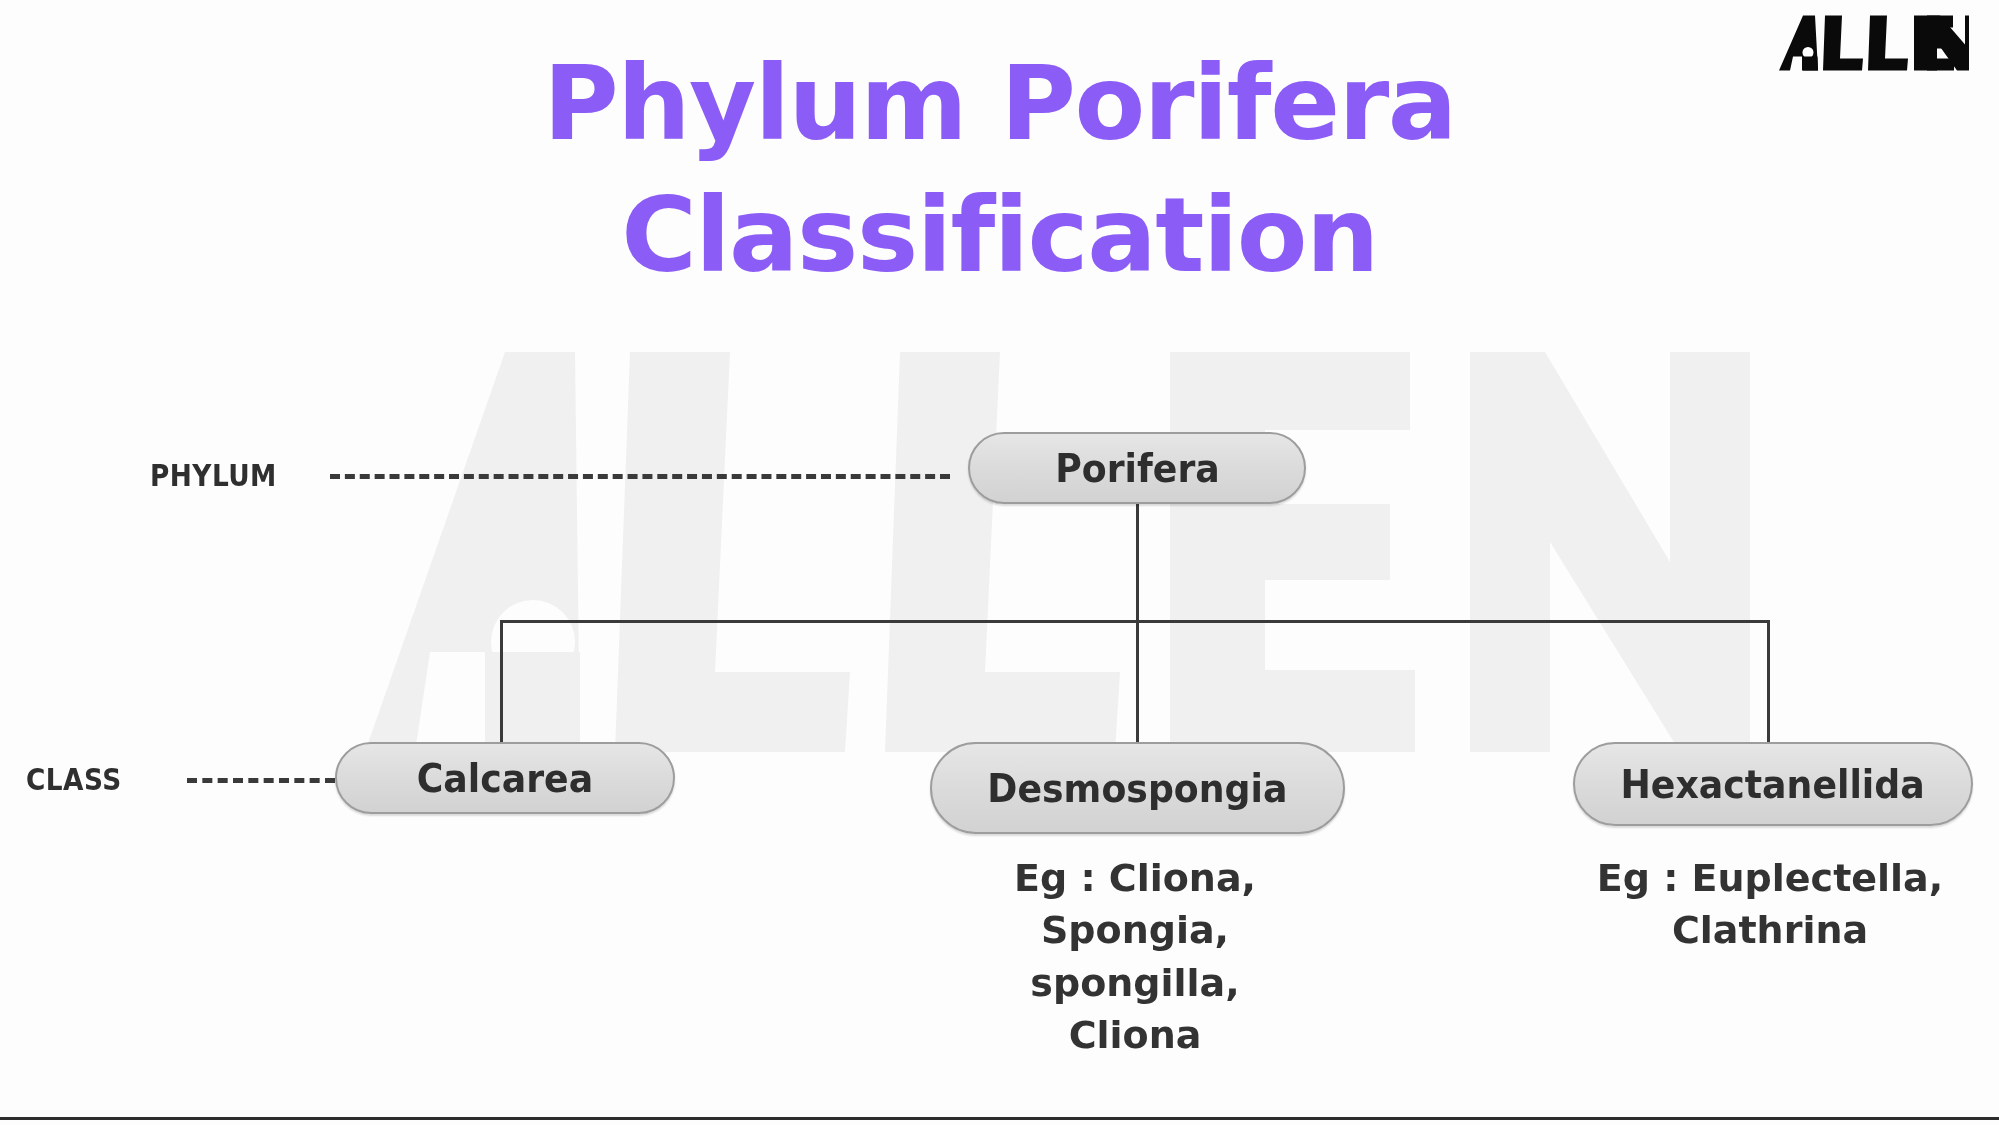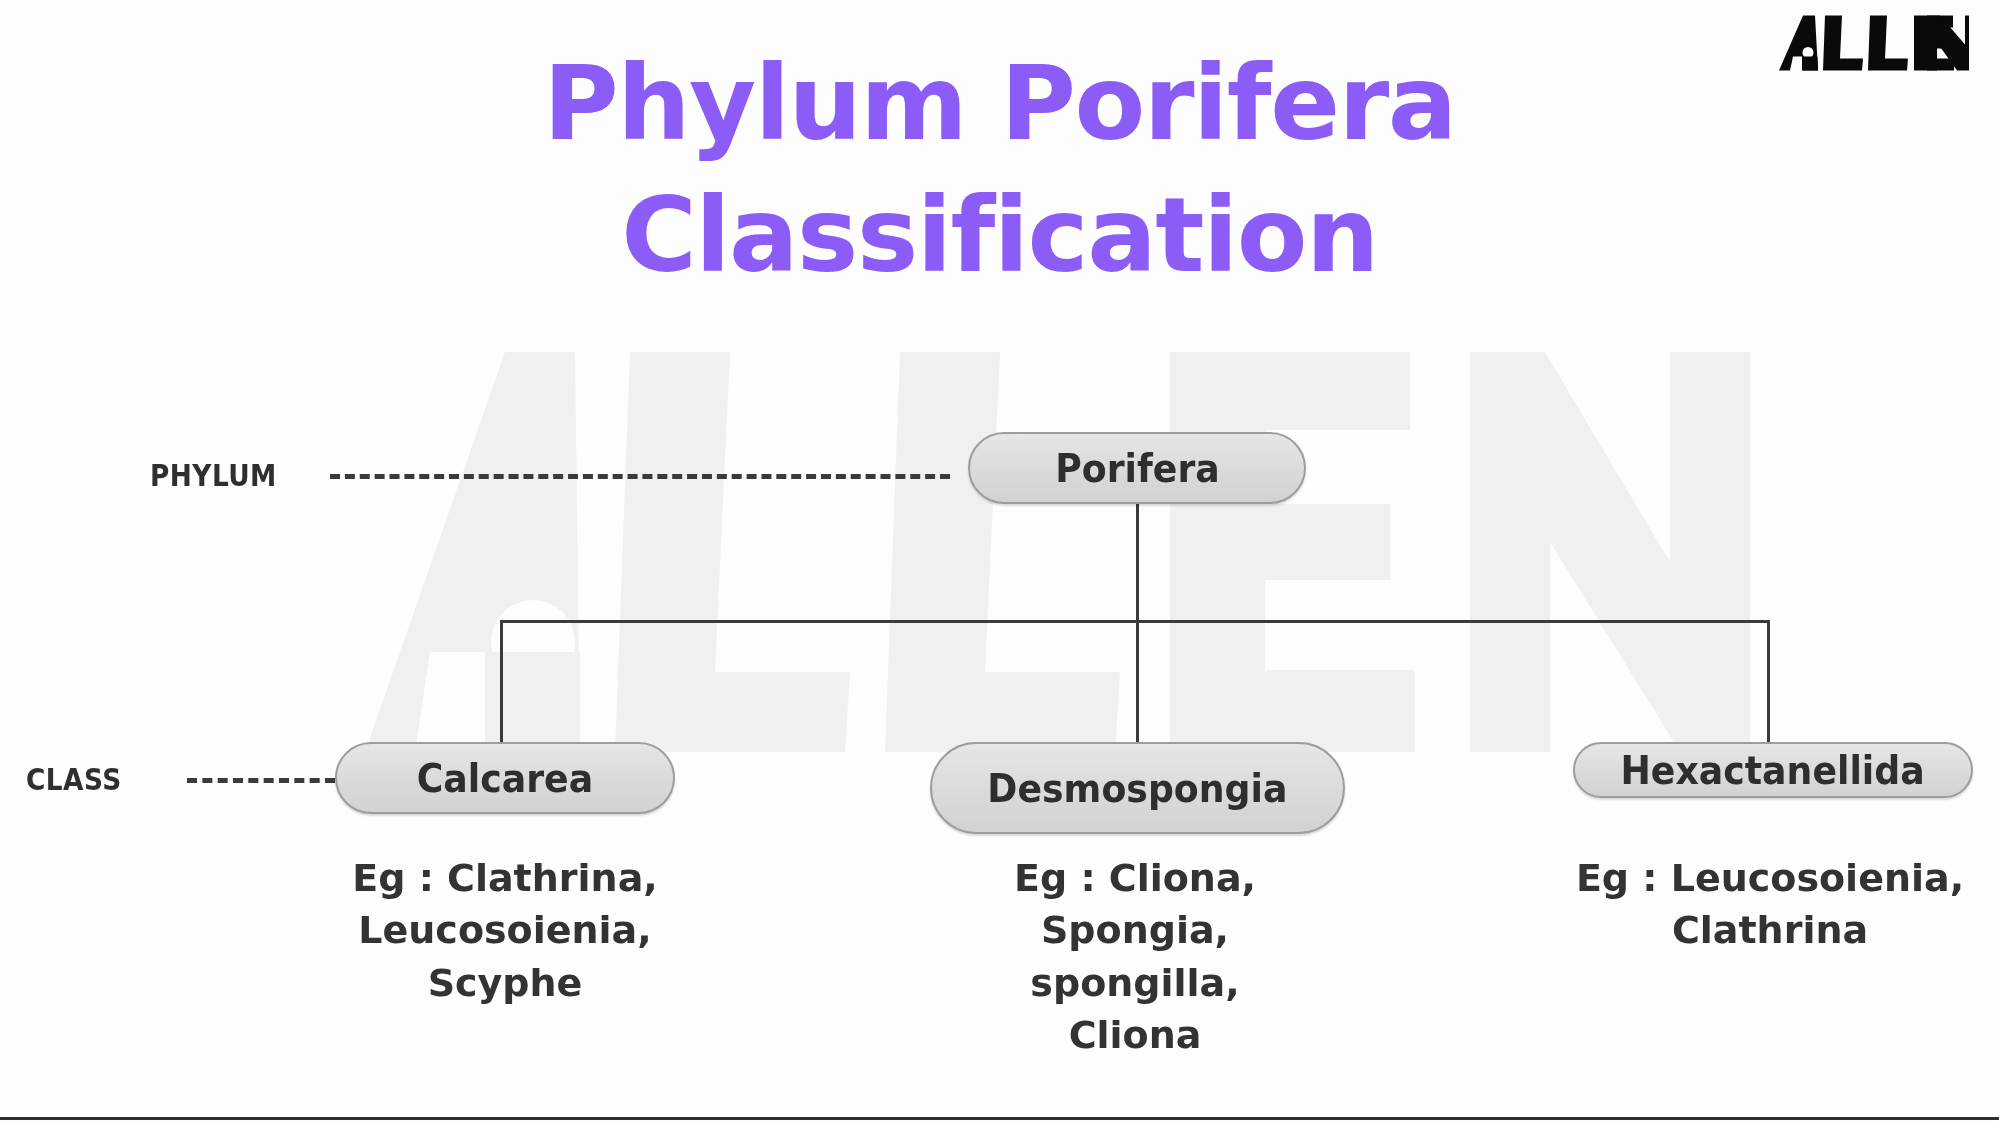--- a/index.html
+++ b/index.html
@@ -113,21 +113,21 @@
     transform: scaleX(0.93);
   }
 
   #node-phylum {
     left: 968px; top: 432px; width: 338px; height: 72px;
   }
   #node-phylum .node-label { font-size: 39px; }
 
   #node-class-0 { left: 335px;  top: 742px; width: 340px; height: 72px; }
   #node-class-1 { left: 930px;  top: 742px; width: 415px; height: 92px; }
-  #node-class-2 { left: 1573px; top: 742px; width: 400px; height: 56px; }
+  #node-class-2 { left: 1573px; top: 742px; width: 400px; height: 84px; }
   #node-class-0 .node-label,
   #node-class-1 .node-label,
   #node-class-2 .node-label { font-size: 39px; }
 
   
   .conn {
     position: absolute;
     background: #3a3a3a;
   }
   .conn-v { width: 3px; }
@@ -227,35 +227,30 @@
     <div class="node" id="node-class-0">
       <span class="node-label">Calcarea</span>
     </div>
     <div class="node" id="node-class-1">
       <span class="node-label">Desmospongia</span>
     </div>
     <div class="node" id="node-class-2">
       <span class="node-label">Hexactanellida</span>
     </div>
 
-    <div class="examples" id="examples-0">
-      <span class="ex-line">Eg : Clathrina,</span>
-      <span class="ex-line">Leucosoienia,</span>
-      <span class="ex-line">Scyphe</span>
-    </div>
 
     <div class="examples" id="examples-1">
       <span class="ex-line">Eg : Cliona,</span>
       <span class="ex-line">Spongia,</span>
       <span class="ex-line">spongilla,</span>
       <span class="ex-line">Cliona</span>
     </div>
 
     <div class="examples" id="examples-2">
-      <span class="ex-line">Eg : Leucosoienia,</span>
+      <span class="ex-line">Eg : Euplectella,</span>
       <span class="ex-line">Clathrina</span>
     </div>
 
   </div>
 
   <div id="bottom-rule"></div>
 
 </div>
 
 </body></html>

